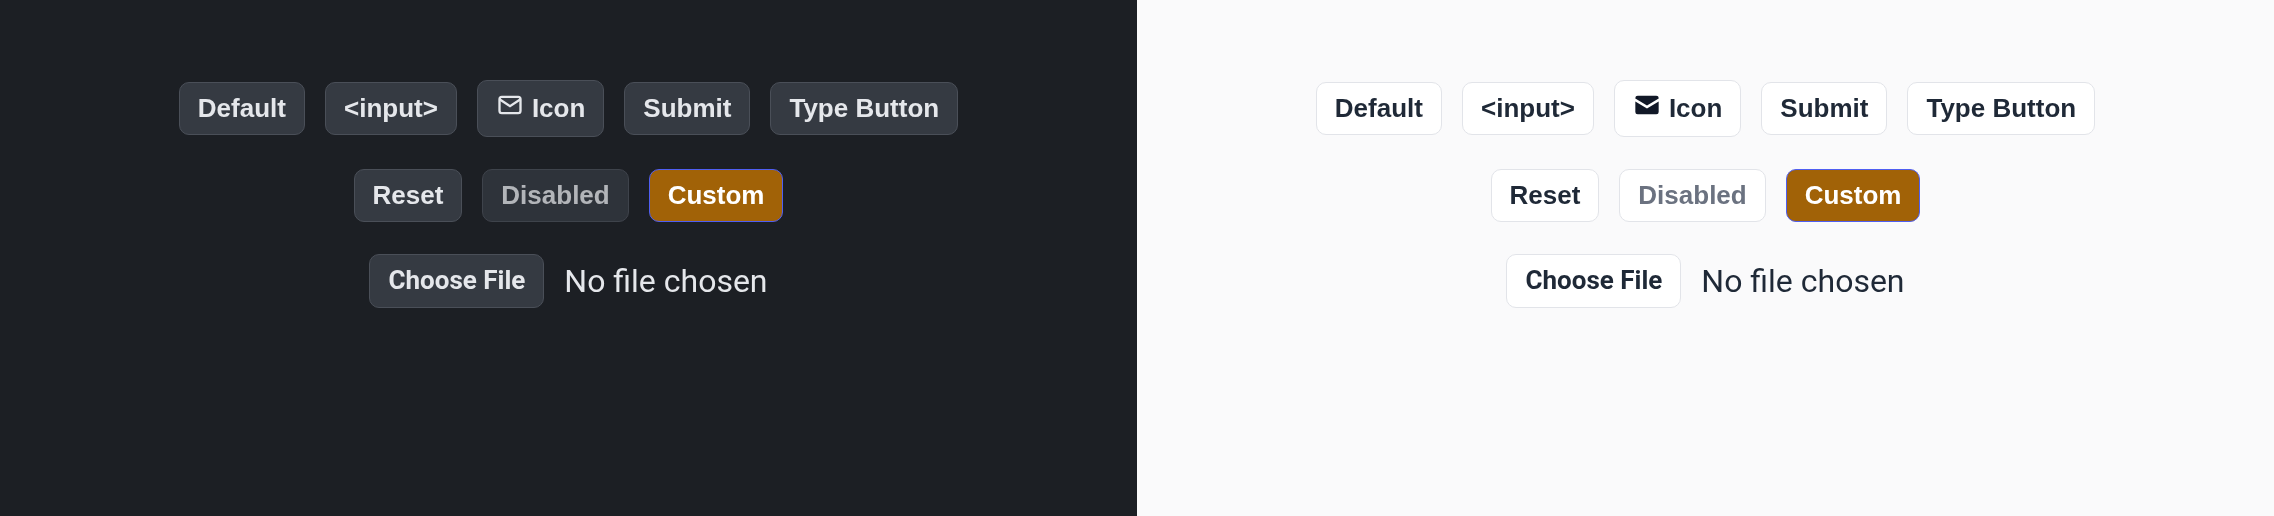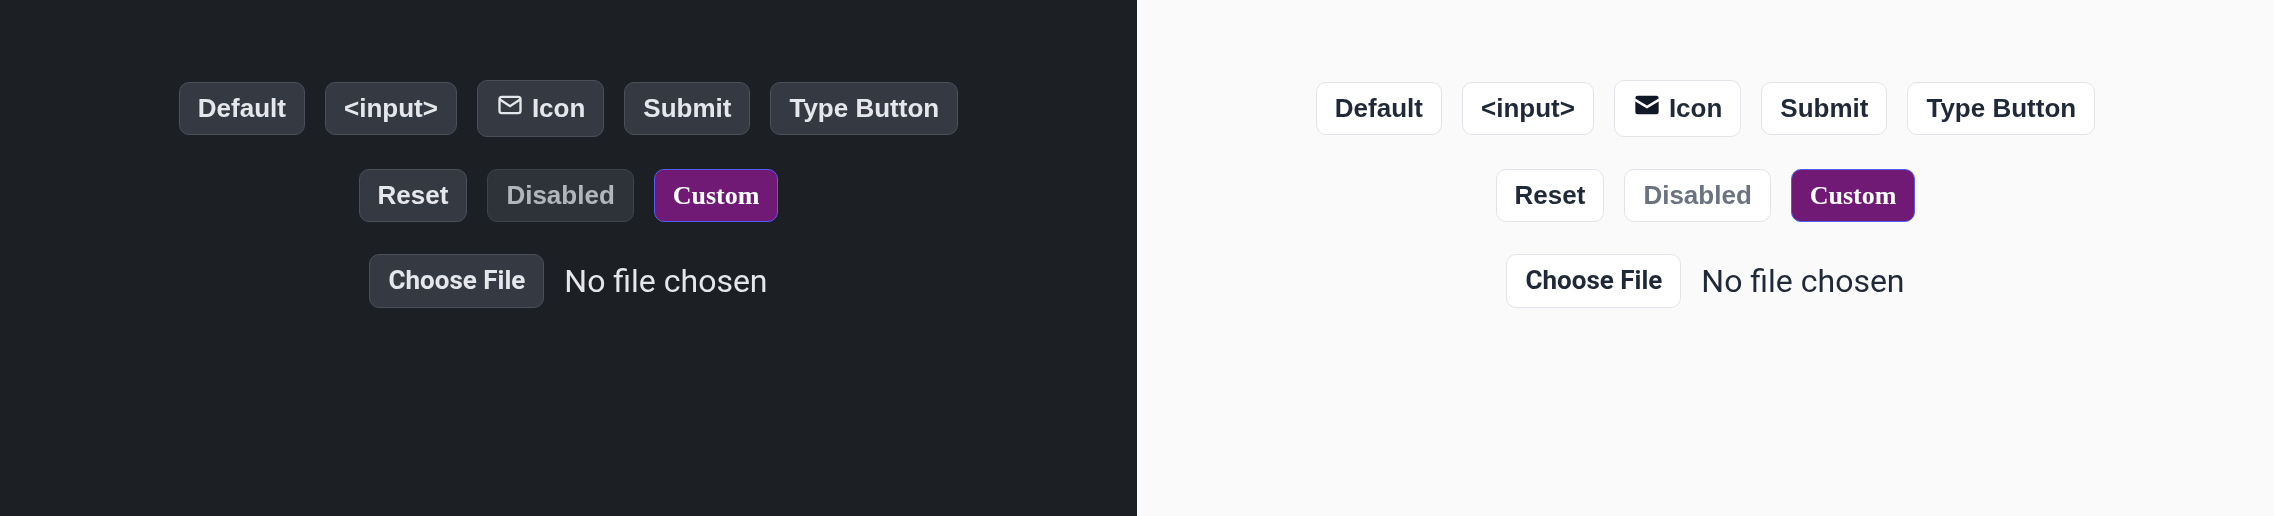--- a/index.html
+++ b/index.html
@@ -62,24 +62,23 @@
       border-color: #4a4f58;
     }
     
     .panel-light .btn {
       background-color: #ffffff;
       color: #1f2937;
       border-color: #e2e4e9;
     }
     
     .btn.custom {
-      background-color: #701a75;
+      background-color: #a16207;
       color: #ffffff;
       border-color: #4f5ef1;
-      font-family: Liberation Serif, serif;
     }
     
     .panel-dark .btn.disabled {
       opacity: 0.75;
     }
     
     .panel-light .btn.disabled {
       color: #6b7280;
     }
     

